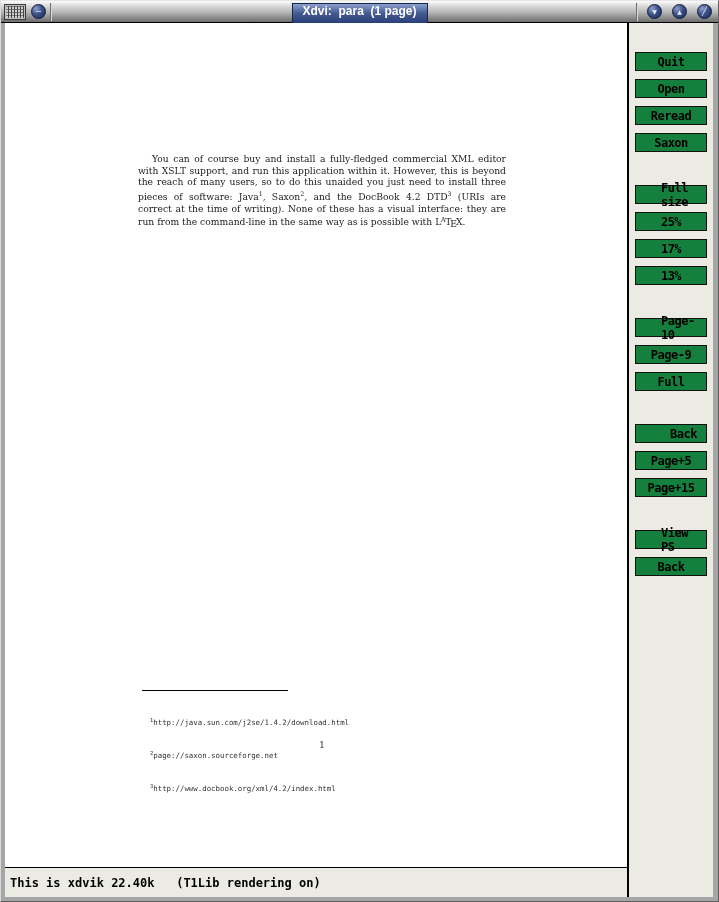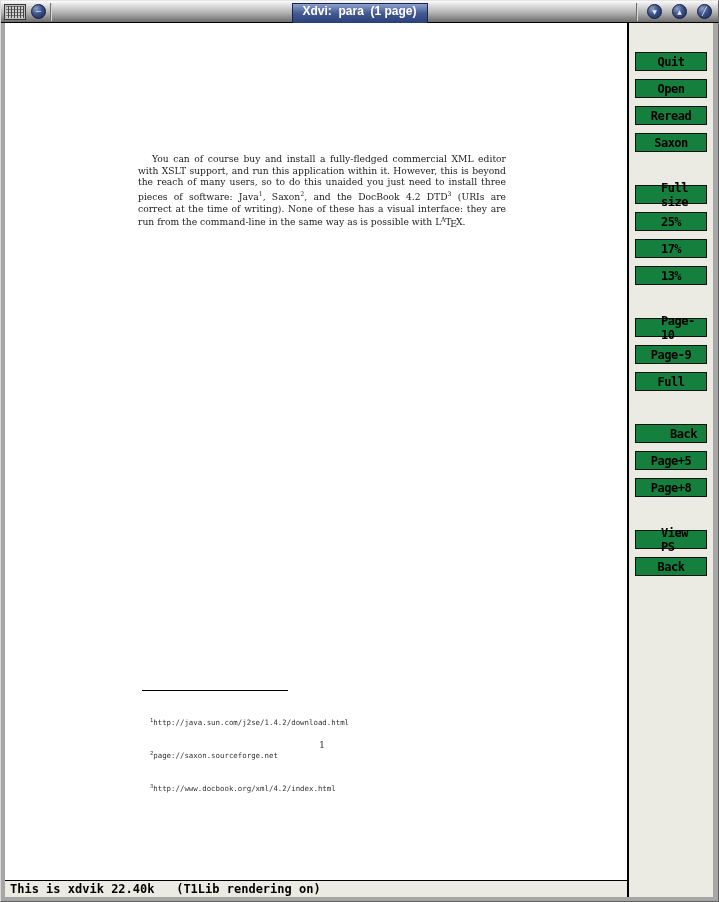--- a/index.html
+++ b/index.html
@@ -94,21 +94,21 @@
     display:flex; align-items:center; justify-content:center;
     width:72px; height:19px; margin:0 auto 8px auto;
     background:#15803d; border:1px solid #111;
     font-family:"DejaVu Sans Mono", monospace; font-weight:bold; font-size:12px;
     color:#000; letter-spacing:-0.5px; cursor:pointer;
   }
   .group-start { margin-top:33px;padding-left:25px; }
 
   
   .status-bar {
-    position:absolute; left:0; width:623px; height:17px; bottom:0;
+    position:absolute; left:0; width:623px; height:30px; bottom:0;
     background:#ecebe3; border-top:1px solid #000; border-right:1px solid #000;
     display:flex; align-items:center;
     font-family:"DejaVu Sans Mono", monospace; font-weight:bold; font-size:12px;
     color:#000; padding-left:5px; white-space:pre;
   }
 </style>
 </head>
 <body>
 
 <div class="window">
@@ -153,21 +153,21 @@
       <div class="panel-btn">25%</div>
       <div class="panel-btn">17%</div>
       <div class="panel-btn">13%</div>
 
       <div class="panel-btn group-start">Page-10</div>
       <div class="panel-btn">Page-9</div>
       <div class="panel-btn">Full</div>
 
       <div class="panel-btn group-start">Back</div>
       <div class="panel-btn">Page+5</div>
-      <div class="panel-btn">Page+8</div>
+      <div class="panel-btn">Page+15</div>
 
       <div class="panel-btn group-start">View PS</div>
       <div class="panel-btn">Back</div>
     </div>
 
     <div class="status-bar">
       <span>This is xdvik 22.40k   (T1Lib rendering on)</span>
     </div>
   </div>
 

